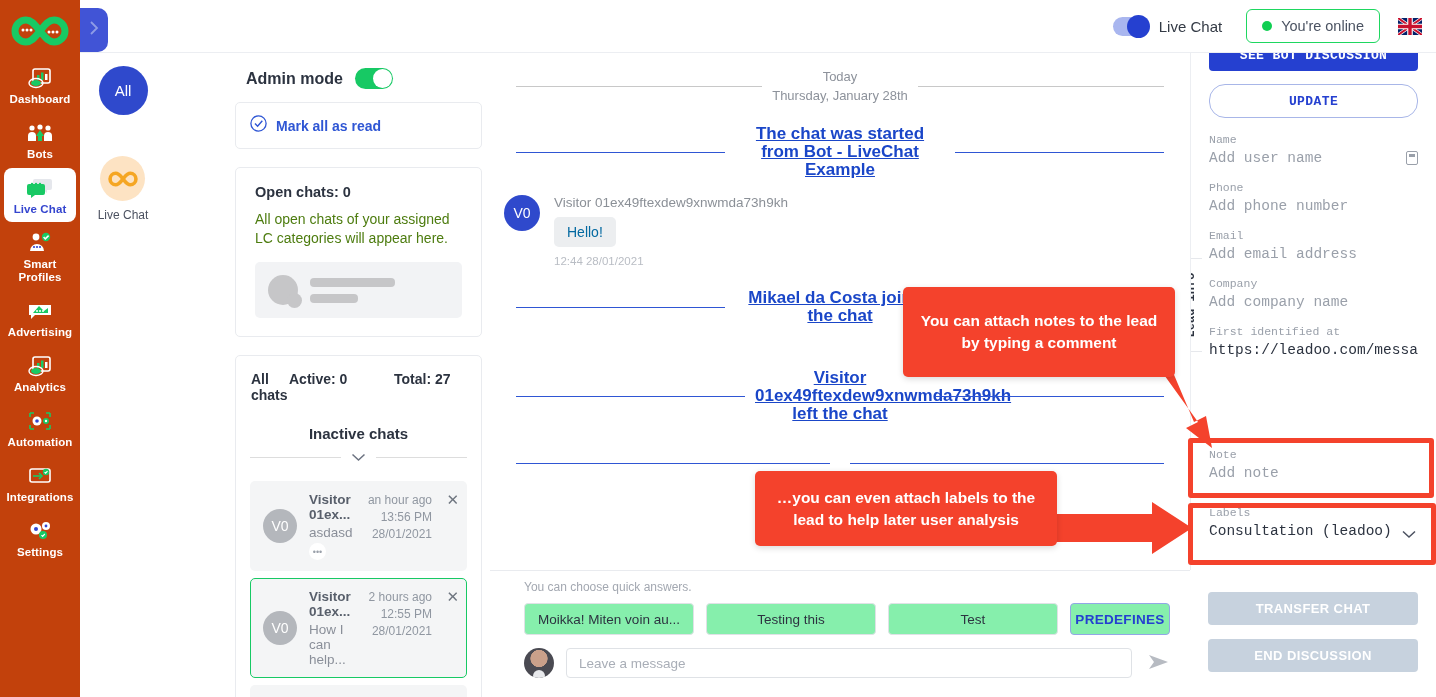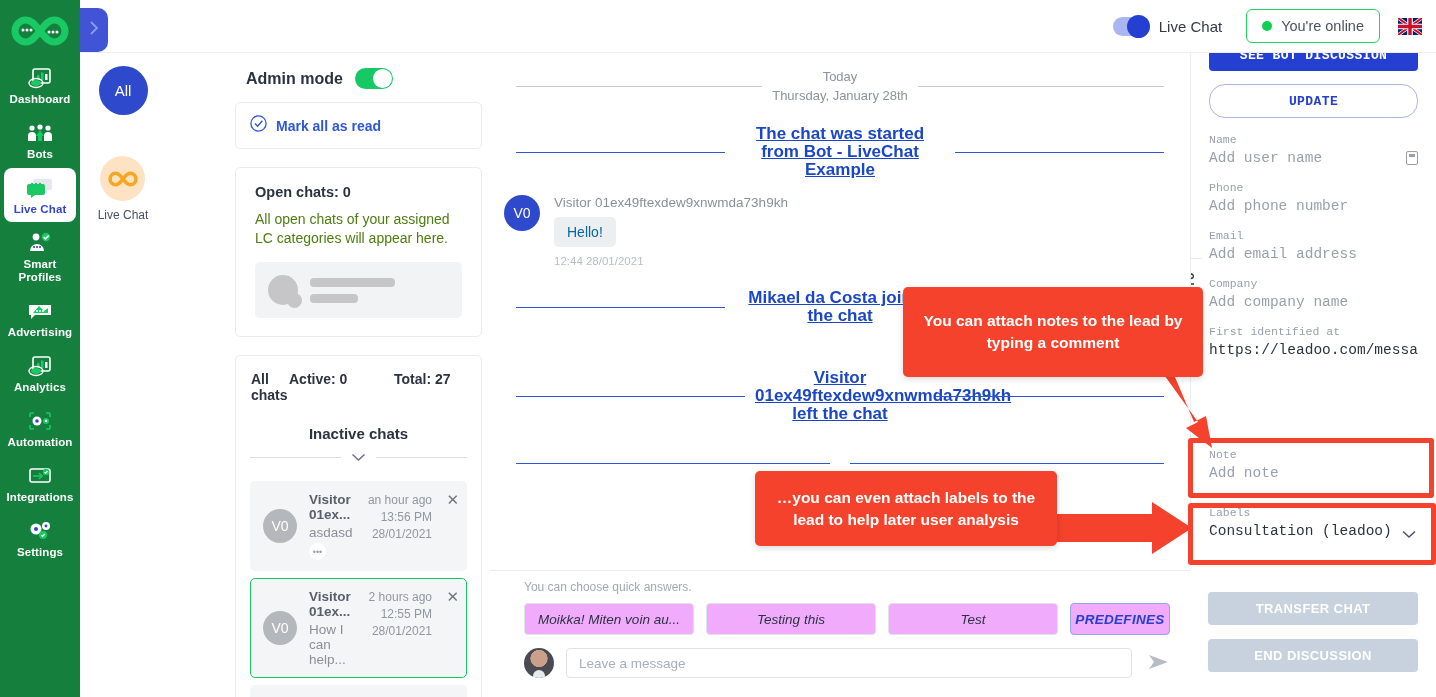--- a/index.html
+++ b/index.html
@@ -7,21 +7,21 @@
     width: 1436px; height: 697px;
     font-family: "Liberation Sans", sans-serif;
     background: #ffffff;
     overflow: hidden;
   }
   #app { position: relative; width: 1436px; height: 697px; background:#f5f6f8; }
 
   
   .rail {
     position: absolute; left: 0; top: 0; width: 80px; height: 697px;
-    background: #15803d; display: flex; flex-direction: column; align-items: center;
+    background: #c2410c; display: flex; flex-direction: column; align-items: center;
     z-index: 20;
   }
   .rail-logo { margin-top: 8px; width: 62px; height: 46px; display:flex;align-items:center;justify-content:center; }
   .rail-items { margin-top: 4px; width: 100%; display:flex; flex-direction:column; align-items:center; }
   .rail-item {
     width: 72px; padding: 7px 2px 6px; margin-bottom: 1px; border-radius: 8px;
     display: flex; flex-direction: column; align-items: center; justify-content: center;
     cursor: pointer; color: #ffffff;
   }
   .rail-item.active { background: #ffffff; }
@@ -188,23 +188,23 @@
   .chev-d { position:absolute; right: 2px; top: 22px; color:#4b5160; font-size: 13px;}
 
   
   .composer {
     position: absolute; left: 490px; right: 246px; bottom: 0; height: 127px;
     background: #fff; border-top: 1px solid #e9ebef; padding: 9px 20px 0 34px;
   }
   .qa-hint { font-size: 12px; color: #a3a8b1; }
   .qa-row { display: flex; gap: 12px; margin-top: 9px; }
   .qa-btn {
-    height: 32px; border: 1px solid #dfe2e6; border-radius: 4px; background: #f0abfc;
+    height: 32px; border: 1px solid #dfe2e6; border-radius: 4px; background: #86efac;
     display:flex;align-items:center;justify-content:center; font-size: 13.5px; color: #2c3340;
-    cursor:pointer; padding: 0 10px; flex: 1; overflow:hidden; white-space:nowrap;font-style:italic;
+    cursor:pointer; padding: 0 10px; flex: 1; overflow:hidden; white-space:nowrap;
   }
   .qa-btn.accent { flex: 0 0 100px; border-color:#93a6e6; color:#2540d0; font-weight:700; letter-spacing:.3px;}
   .input-row { display: flex; align-items: center; margin-top: 13px; }
   .me-av { width: 30px; height: 30px; border-radius: 50%; overflow:hidden; flex:0 0 30px;
            background: radial-gradient(circle at 50% 35%, #caa08a 0 34%, #4a4a52 36% 100%); position:relative;}
   .me-av:after{content:"";position:absolute;left:9px;bottom:0;width:12px;height:8px;background:#e8e9ec;border-radius:6px 6px 0 0;}
   .msg-input {
     flex: 1; height: 30px; margin-left: 12px; border: 1px solid #dfe2e6; border-radius: 4px;
     padding: 0 12px; font-size: 13.5px; color: #2c3340; font-family: inherit; outline: none;
   }
@@ -632,20 +632,20 @@
     <div class="btn-disabled">END DISCUSSION</div>
   </div>
 
   <svg class="arrow-svg" style="left:1120px; top:370px;" width="110" height="110" viewBox="0 0 110 110">
     <path d="M42 2 L78 52 L66 58 L92 78 L86 46 L74 52 L52 0 Z" fill="#f4422c"></path>
   </svg>
   <svg class="arrow-svg" style="left:1040px; top:500px;" width="160" height="60" viewBox="0 0 160 60">
     <path d="M2 14 L112 14 L112 2 L152 28 L112 54 L112 42 L2 42 Z" fill="#f4422c"></path>
   </svg>
 
-  <div class="callout" style="left:903px; top:287px; width:300px; height:90px;">
+  <div class="callout" style="left:903px; top:287px; width:272px; height:90px;">
     <span>You can attach notes to the lead by typing a comment</span>
   </div>
   <div class="callout" style="left:755px; top:471px; width:302px; height:75px;">
     <span>…you can even attach labels to the lead to help later user analysis</span>
   </div>
 
 </div>
 
 </body></html>

